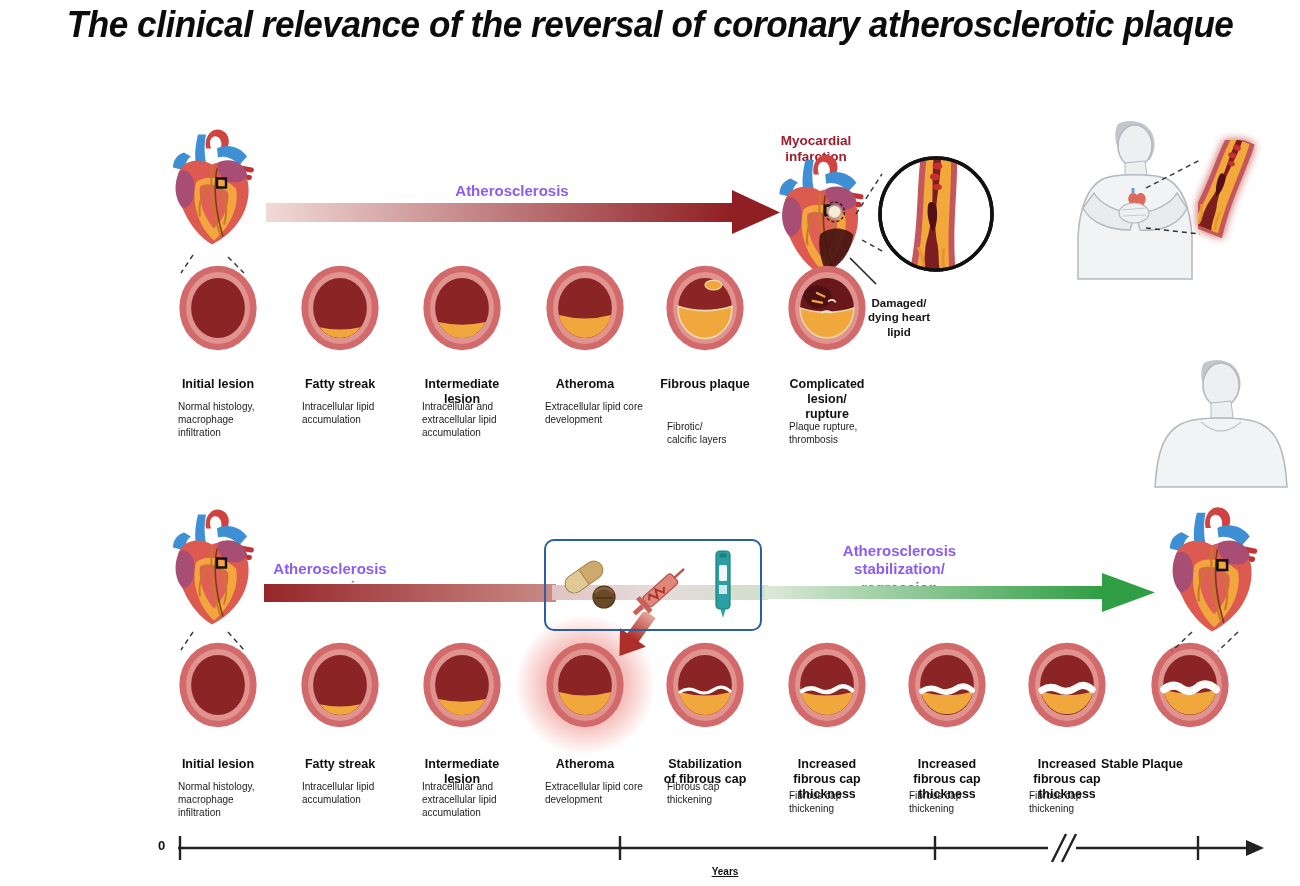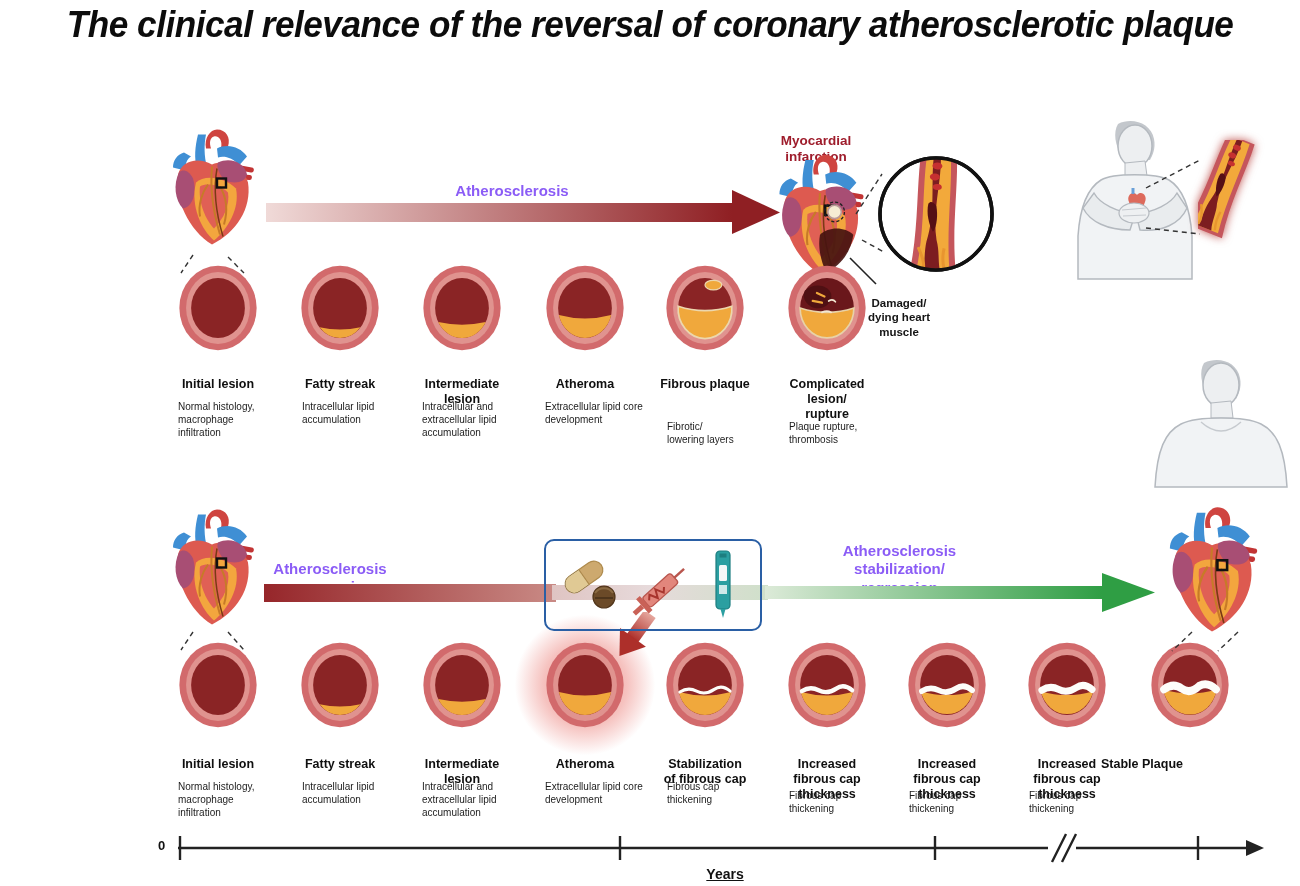--- a/index.html
+++ b/index.html
@@ -11,21 +11,21 @@
   .title{display:inline-block;transform:scaleX(.95);transform-origin:center;
          font-style:italic;font-weight:bold;font-size:37px;letter-spacing:-.5px;white-space:nowrap;color:#0c0c0c;}
   .row-label{font-weight:bold;font-size:19px;line-height:1.3;text-align:center;color:#111;}
   .arrow-label{font-weight:bold;font-size:15px;line-height:1.22;text-align:center;color:#8b5cf6;}
   .mi-label{font-weight:bold;font-size:13.5px;line-height:1.2;text-align:center;color:#9e1c2b;}
   .note-label{font-weight:bold;font-size:11.5px;line-height:1.25;text-align:center;color:#151515;}
   .therapy-label{font-weight:bold;font-style:italic;font-size:17px;line-height:1.2;text-align:center;color:#0c0c0c;}
   .stage-name{font-weight:bold;font-size:12.5px;line-height:1.18;text-align:center;color:#0f0f0f;}
   .stage-desc{font-size:10px;line-height:1.28;color:#1c1c1c;text-align:left;}
   .axis-zero{font-weight:bold;font-size:13px;color:#111;}
-  .axis-years{font-weight:bold;font-size:14px;color:#111;text-align:center;text-decoration:underline;}
+  .axis-years{font-weight:bold;font-size:10px;color:#111;text-align:center;text-decoration:underline;}
   .vessel-wrap{position:absolute;width:84px;height:88px;}
   .vessel-wrap svg{position:relative;z-index:2;}
   .vessel-wrap[data-glow="true"]::before{content:'';position:absolute;inset:-28px;border-radius:50%;z-index:1;
      background:radial-gradient(circle, rgba(224,55,45,.58) 0%, rgba(224,55,45,.30) 42%, rgba(224,55,45,0) 70%);}
   .therapy-box{border:2.5px solid #2a5fa5;border-radius:10px;background:transparent;z-index:4;}
   .band{z-index:1;}
   svg{display:block;}
 </style>
 </head>
 <body>
@@ -126,21 +126,21 @@
           <ellipse cx="30" cy="35" rx="4.5" ry="3" fill="#c53030"></ellipse>
           <path d="M22,52 C20,62 24,74 28,80 C32,74 32,62 30,54 C27,50 24,49 22,52 Z" fill="#551015"></path>
           <path d="M14,96 C18,104 22,112 20,120 M40,96 C38,106 40,114 42,120" stroke="#e8952f" stroke-width="3" fill="none"></path>
         </g>
       </g>
     <circle cx="62" cy="62" r="56" fill="none" stroke="#111" stroke-width="3.5"></circle>
   </svg>
 
   <div class="abs note-label pre" style="left:843px;top:276px;width:112px;z-index:4;">Damaged/
 dying heart
-muscle</div>
+lipid</div>
 
   <svg class="abs" style="left:1070px;top:116px" width="130" height="164" viewBox="0 0 130 164">
     <path d="M48,8 C62,1 81,7 84,23 C86,33 82,40 80,44 L52,40 C45,30 43,16 48,8 Z" fill="#c3c7cc"></path>
     <ellipse cx="65" cy="30" rx="17" ry="21" fill="#edeff1" stroke="#b4b9bf" stroke-width="1.5"></ellipse>
     <path d="M55,47 L55,60 L77,60 L75,45 Z" fill="#edeff1" stroke="#b4b9bf"></path>
     <path d="M31,64 C18,72 10,90 8,120 L8,163 L122,163 L122,120 C120,90 112,72 99,64 C86,57 43,57 31,64 Z" fill="#f1f3f5" stroke="#b4b9bf" stroke-width="1.5"></path>
     <path d="M59,86 C56,79 63,74 67,79 C71,74 78,79 75,86 C72,95 66,100 66,100 C62,96 61,92 59,86 Z" fill="#dd6a5c"></path>
     <path d="M63,78 L63,72" stroke="#6aa0d8" stroke-width="3"></path>
     <path d="M13,92 C20,106 38,114 60,114 L65,98 C47,96 30,88 24,77 Z" fill="#e9ecee" stroke="#b4b9bf" stroke-width="1.4"></path>
     <path d="M117,92 C110,108 92,116 70,114 L66,98 C84,96 101,88 107,77 Z" fill="#e9ecee" stroke="#b4b9bf" stroke-width="1.4"></path>
@@ -214,21 +214,21 @@
         <svg width="84" height="88" viewBox="0 0 100 100" preserveAspectRatio="none">
           <ellipse cx="50" cy="50" rx="46" ry="48" fill="#d26a6c"></ellipse>
           <ellipse cx="50" cy="50" rx="38" ry="41" fill="#e0938f"></ellipse>
           <ellipse cx="50" cy="50" rx="32" ry="34" fill="#8a2425"></ellipse>
           <path d="M18.1,48 A32,34 0 1 0 81.9,48 Q50,58 18.1,48 Z" fill="#f0a83c" stroke="#ecd7ae" stroke-width="2"></path>
           <ellipse cx="60" cy="24" rx="10" ry="5.5" fill="#f0a83c" stroke="#ecd7ae" stroke-width="1.5"></ellipse>
         </svg>
       </div>
     <div class="abs stage-name pre" style="left:643px;top:357px;width:124px;">Fibrous plaque</div>
     <div class="abs stage-desc pre" style="left:667px;top:401px;width:92px;">Fibrotic/
-lowering layers</div>
+calcific layers</div>
   </div>
   <div>
     <div class="vessel-wrap" style="left:785px;top:264px;">
         <svg width="84" height="88" viewBox="0 0 100 100" preserveAspectRatio="none">
           <ellipse cx="50" cy="50" rx="46" ry="48" fill="#d26a6c"></ellipse>
           <ellipse cx="50" cy="50" rx="38" ry="41" fill="#e0938f"></ellipse>
           <ellipse cx="50" cy="50" rx="32" ry="34" fill="#6a171b"></ellipse>
           <path d="M18,50 A32,34 0 0 0 82,50 Q50,60 18,50 Z" fill="#f0a83c" stroke="#e8d2a8" stroke-width="2"></path>
           <path d="M24,30 C34,21 51,23 55,34 C57,44 46,52 36,50 C26,48 19,38 24,30 Z" fill="#4f1013"></path>
           <path d="M38,33 l9,4 M33,42 l11,2" stroke="#f0a83c" stroke-width="2.6" stroke-linecap="round"></path>

